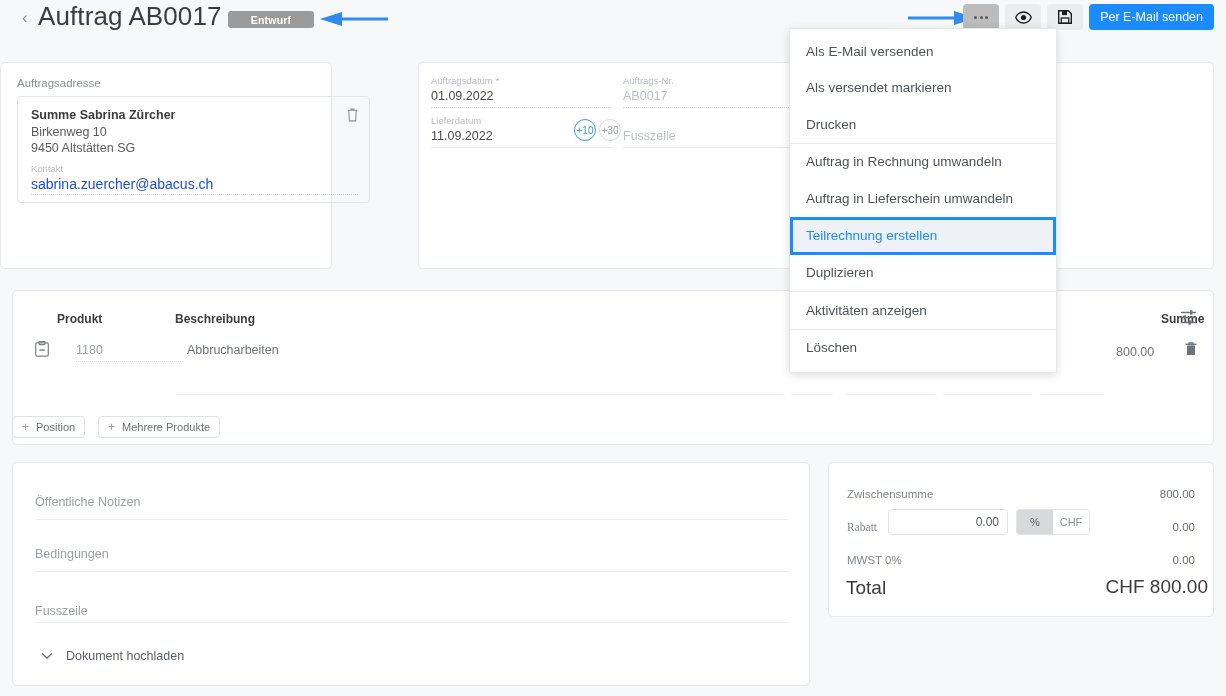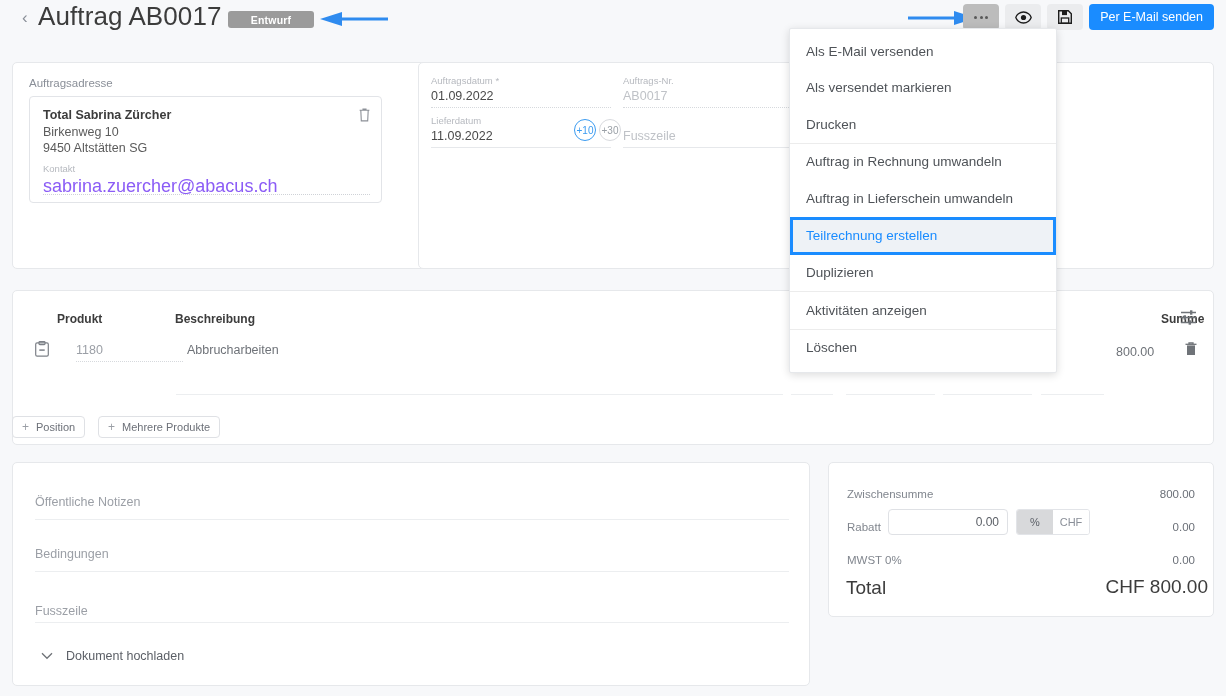--- a/index.html
+++ b/index.html
@@ -60,30 +60,30 @@
   .card {
     position: absolute; background: #ffffff;
     border: 1px solid #e6e8eb; border-radius: 5px;
   }
 
   .card-label {
     position: absolute; font-size: 11.5px; color: #8a8f98;
   }
 
   
-  #card-address { left: 12px; top: 62px; width: 416px; height: 207px; text-decoration: underline; }
+  #card-address { left: 0; top: 62px; width: 332px; height: 207px; text-decoration: underline; }
   .addr-box {
     position: absolute; left: 16px; top: 33px; width: 353px; height: 107px;
     border: 1px solid #e2e4e8; border-radius: 4px;
   }
   .addr-name { position:absolute; left: 13px; top: 11px; font-size: 12.5px; font-weight: bold; color: #3c3c3c; }
   .addr-l2 { position:absolute; left: 13px; top: 28px; font-size: 12.5px; color: #5b5b5b; }
   .addr-l3 { position:absolute; left: 13px; top: 44px; font-size: 12.5px; color: #5b5b5b; }
   .addr-kontakt-lbl { position:absolute; left: 13px; top: 66px; font-size: 9.5px; color: #b6b9bf; }
-  .addr-kontakt-val { position:absolute; left: 13px; top: 79px; font-size: 18px; color: #8b5cf6; }
+  .addr-kontakt-val { position:absolute; left: 13px; top: 79px; font-size: 14px; color: #1d4ed8; }
   .addr-dotted { position:absolute; left: 13px; top: 97px; width: 327px; border-bottom: 1px dotted #cfd2d7; }
   .trash-addr { position:absolute; right: 11px; top: 11px; cursor:pointer; }
   .btn-outline {
     position: absolute; height: 22px; padding: 0 9px;
     border: 1px solid #dfe1e5; border-radius: 4px; background: #fff;
     font-size: 11px; color: #6c7078;
     display: flex; align-items: center; cursor: pointer;
     font-family: "Liberation Sans", sans-serif;
   }
   #btn-liefer { left: 28px; top: 233px; }
@@ -205,21 +205,21 @@
           <rect x="3.3" y="8" width="7.4" height="5.3" fill="none" stroke="#1d1d1d" stroke-width="1.3"></rect>
         </svg>
       </button>
       <button class="send-btn">Per E-Mail senden</button>
     </div>
   </div>
 
   <div class="card" id="card-address">
     <div class="card-label" style="left:16px; top:14px;">Auftragsadresse</div>
     <div class="addr-box">
-      <div class="addr-name">Total Sabrina Zürcher</div>
+      <div class="addr-name">Summe Sabrina Zürcher</div>
       <div class="addr-l2">Birkenweg 10</div>
       <div class="addr-l3">9450 Altstätten SG</div>
       <div class="addr-kontakt-lbl">Kontakt</div>
       <div class="addr-kontakt-val">sabrina.zuercher@abacus.ch</div>
       <div class="addr-dotted"></div>
       <span class="trash-addr">
         <svg width="11" height="14" viewBox="0 0 11 14">
           <path d="M0.6 2.2h9.8M4 2.2V1.1h3v1.1M1.8 2.2l0.5 10.7h6.4l0.5-10.7" fill="none" stroke="#8c9097" stroke-width="1.1"></path>
         </svg>
       </span>
@@ -321,21 +321,21 @@
           </svg>
       </span>
       <span>Dokument hochladen</span>
     </div>
   </div>
 
   <div class="card" id="card-totals">
     <div class="tot-lbl" style="left:18px; top:25px;">Zwischensumme</div>
     <div class="tot-val" style="top:25px;">800.00</div>
 
-    <div class="tot-lbl" style="left:18px; top:58px;">Rabatt</div>
+    <div class="tot-lbl" style="left:18px; top:58px;font-family:Liberation Serif, serif;">Rabatt</div>
     <div class="tot-val" style="top:58px;">0.00</div>
 
     <div class="tot-lbl" style="left:18px; top:91px;">MWST 0%</div>
     <div class="tot-val" style="top:91px;">0.00</div>
   </div>
   <input class="rabatt-input" value="0.00" style="">
   <div class="seg">
     <div class="on">%</div>
     <div class="off">CHF</div>
   </div>

